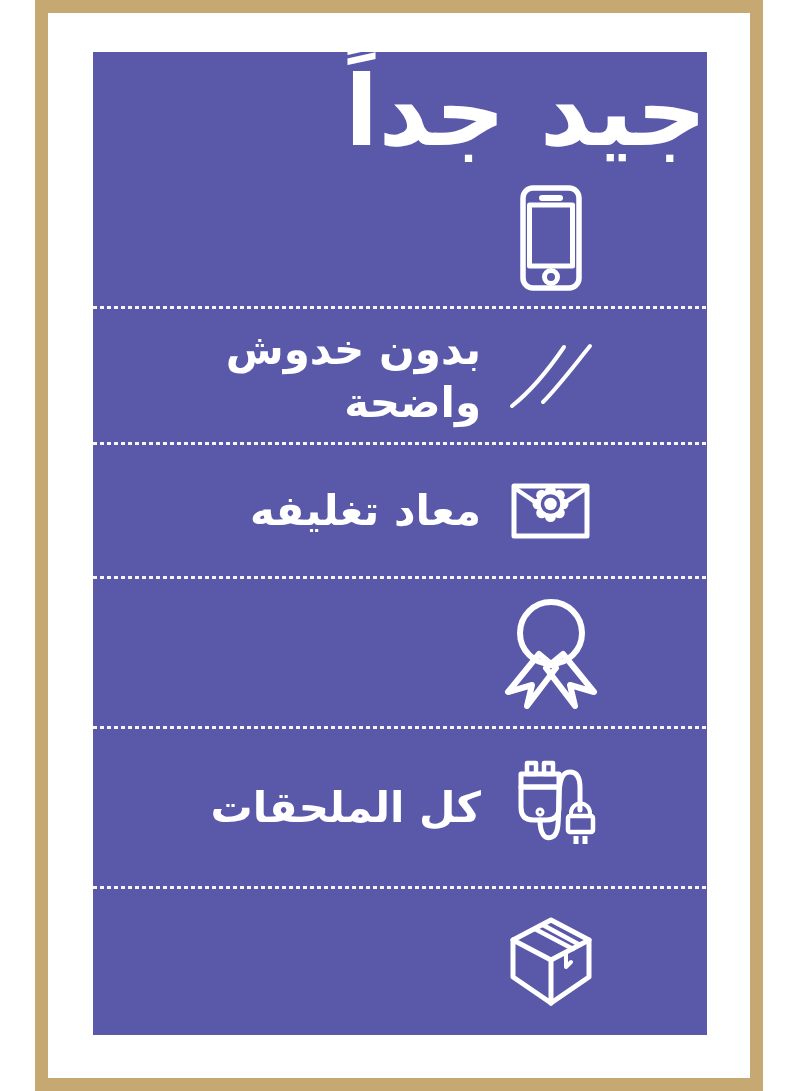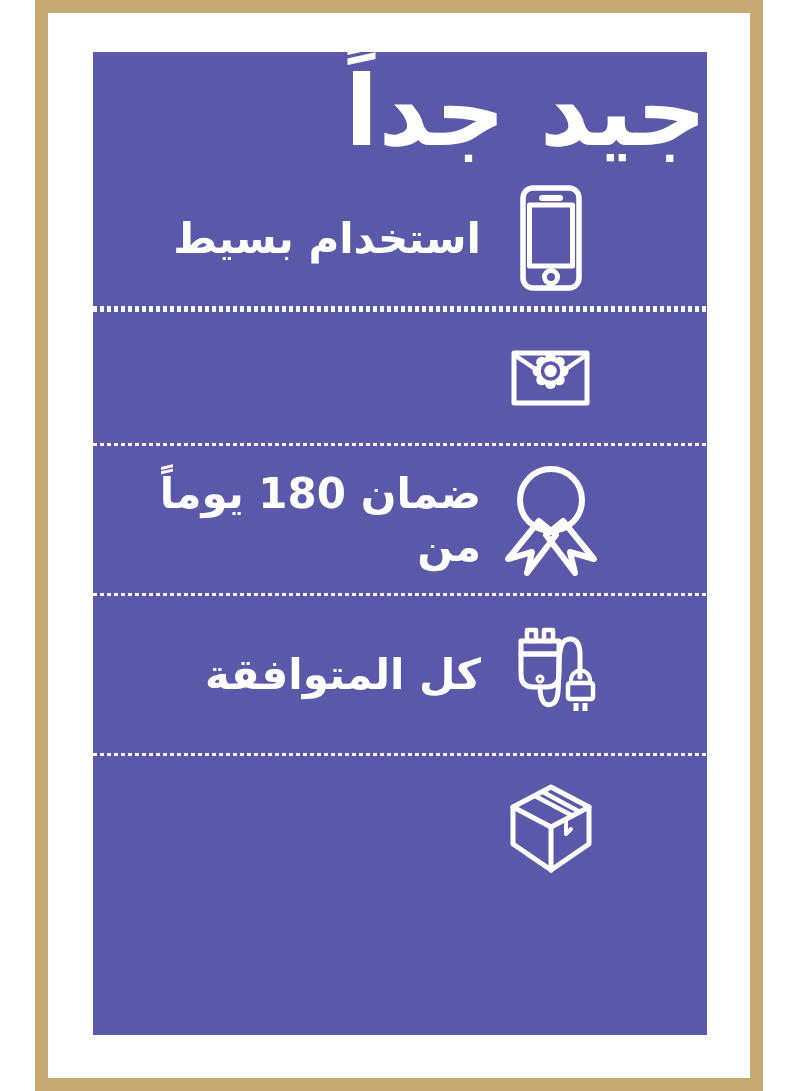--- a/index.html
+++ b/index.html
@@ -85,27 +85,36 @@
 
     <div class="row r1">
       <span class="icon-wrap">
         <svg width="62" height="106" viewBox="0 0 62 106" fill="none" stroke="#FFFFFF" stroke-linecap="round" stroke-linejoin="round">
           <rect x="3" y="3" width="56" height="100" rx="10" stroke-width="5.5"></rect>
           <rect x="19" y="10" width="24" height="6" rx="3" fill="#FFFFFF" stroke="none"></rect>
           <rect x="9.5" y="20" width="43" height="61" stroke-width="5"></rect>
           <circle cx="31" cy="92" r="6.5" stroke-width="5"></circle>
         </svg>
       </span>
-      <div class="label">
-        <span class="line">استخدام بسيط</span>
-      </div>
     </div>
 
     <div class="divider"></div>
 
+    <div class="row r2">
+      <span class="icon-wrap">
+        <svg width="88" height="70" viewBox="0 0 88 70" fill="none" stroke="#FFFFFF" stroke-linecap="round" stroke-linejoin="round">
+          <path d="M5 65 C24 50 42 28 57 6" stroke-width="4"></path>
+          <path d="M36 61 C50 47 66 26 83 5" stroke-width="4"></path>
+        </svg>
+      </span>
+      <div class="label">
+        <span class="line">بدون خدوش</span>
+        <span class="line">واضحة</span>
+      </div>
+    </div>
 
     <div class="divider"></div>
 
     <div class="row r3">
       <span class="icon-wrap">
         <svg width="80" height="60" viewBox="0 0 80 60" fill="none" stroke="#FFFFFF" stroke-linecap="round" stroke-linejoin="round">
           <rect x="3" y="5" width="73" height="50" stroke-width="5"></rect>
           <path d="M5 8 L30 25" stroke-width="4.5"></path>
           <path d="M74 8 L49 25" stroke-width="4.5"></path>
           <g stroke="none" fill="#FFFFFF">
@@ -115,57 +124,56 @@
               <circle cx="30.7" cy="31.8" r="5.5"></circle>
             <circle cx="27" cy="23" r="5.5"></circle>
               <circle cx="30.7" cy="14.2" r="5.5"></circle>
             <circle cx="39.5" cy="10.5" r="5.5"></circle>
               <circle cx="48.3" cy="14.2" r="5.5"></circle>
             <circle cx="39.5" cy="23" r="13"></circle>
           </g>
           <circle cx="39.5" cy="23" r="8" fill="#FFFFFF" stroke="#5A58A9" stroke-width="3.5"></circle>
         </svg>
       </span>
+      <div class="label">
+        <span class="line">معاد تغليفه</span>
+      </div>
     </div>
 
     <div class="divider"></div>
 
     <div class="row r4">
       <span class="icon-wrap">
         <svg width="104" height="114" viewBox="0 0 104 114" fill="none" stroke="#FFFFFF" stroke-linecap="round" stroke-linejoin="round">
           <circle cx="52" cy="37" r="31" stroke-width="6"></circle>
           <path d="M40 58 L9 96 L33 89 L28 110 L57 72 Z" stroke-width="6"></path>
           <path d="M64 58 L95 96 L71 89 L76 110 L47 72 Z" stroke-width="6"></path>
         </svg>
       </span>
-      <div class="label">
-        <span class="line">ضمان 180 يوماً</span>
-        <span class="line">من</span>
-      </div>
     </div>
 
     <div class="divider"></div>
 
     <div class="row r5">
       <span class="icon-wrap">
         <svg width="92" height="96" viewBox="0 0 92 96" fill="none" stroke="#FFFFFF" stroke-linecap="round" stroke-linejoin="round">
           <rect x="22" y="3" width="9" height="11" stroke-width="4.5"></rect>
           <rect x="39" y="3" width="9" height="11" stroke-width="4.5"></rect>
           <rect x="16" y="14" width="38" height="13" stroke-width="5"></rect>
           <path d="M16 27 H54 V47 Q54 60 42 60 H28 Q16 60 16 47 Z" stroke-width="5"></path>
           <circle cx="35" cy="52" r="3" stroke-width="3"></circle>
           <path d="M35 60 C35 74 40 80 47 77 C55 74 53 58 54 36 C54.5 20 57 12 65 12 C73 12 75 19 75 28 L75 50" stroke-width="5"></path>
           <path d="M66 56 v-3 a9.5 9.5 0 0 1 19 0 v3 Z" stroke-width="4"></path>
           <rect x="63" y="56" width="25" height="16" rx="2" stroke-width="4.5"></rect>
           <rect x="68.5" y="76" width="5" height="8" fill="#FFFFFF" stroke="none"></rect>
           <rect x="77.5" y="76" width="5" height="8" fill="#FFFFFF" stroke="none"></rect>
         </svg>
       </span>
       <div class="label">
-        <span class="line">كل المتوافقة</span>
+        <span class="line">كل الملحقات</span>
       </div>
     </div>
 
     <div class="divider"></div>
 
     <div class="row r6">
       <span class="icon-wrap">
         <svg width="88" height="92" viewBox="0 0 88 92" fill="none" stroke="#FFFFFF" stroke-linecap="round" stroke-linejoin="round">
           <path d="M44 4 L82 24 L44 44 L6 24 Z" stroke-width="5"></path>
           <path d="M6 24 V61 L44 87 V44" stroke-width="5"></path>

